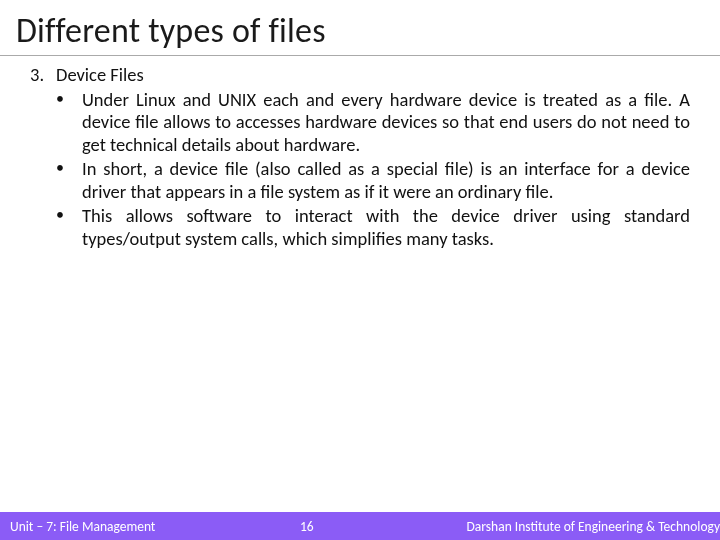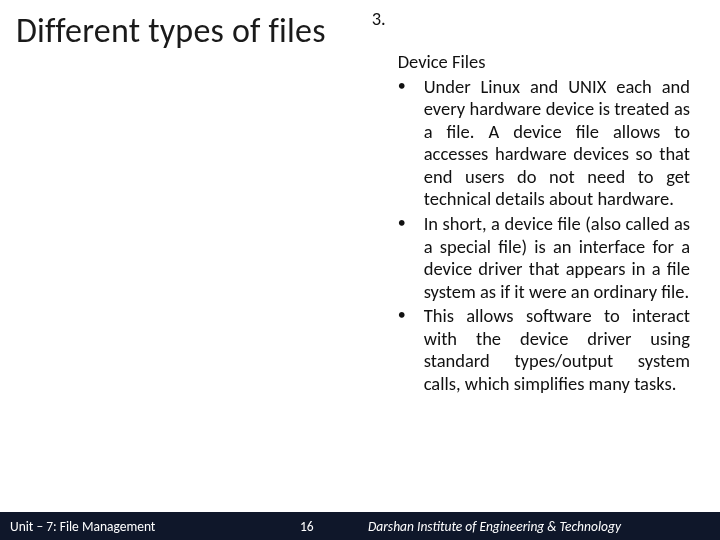--- a/index.html
+++ b/index.html
@@ -1,31 +1,31 @@
 <!DOCTYPE html>
 <html><head>
 <meta charset="utf-8">
 <style>
   * { margin: 0; padding: 0; box-sizing: border-box; }
   html, body { width: 720px; height: 540px; font-family: Calibri, "Segoe UI", Arial, sans-serif; background: #fff; color: #000; }
-  .slide { width: 720px; height: 540px; position: relative; display: flex; }
+  .slide { width: 720px; height: 540px; position: relative; display: flex; flex-direction: column; }
   .title-wrap { padding: 10px 16px 4px 16px; border-bottom: 1px solid #aaa; }
   .title { font-size: 34px; font-weight: 400; color: #1a1a1a; letter-spacing: 0.2px; }
   .body { flex: 1; padding: 8px 30px 0 30px; font-size: 18.5px; line-height: 1.22; color: #111; }
   .ol-item { display: flex; margin-bottom: 2px; }
   .ol-num { width: 26px; flex-shrink: 0; }
-  .ol-text { flex: 1; margin-top: 43px; }
+  .ol-text { flex: 1; }
   .bullets { margin-left: 26px; margin-top: 2px; }
   .bullet { display: flex; margin-bottom: 2px; text-align: justify; text-justify: inter-word; }
   .bullet .dot { width: 26px; flex-shrink: 0; text-align: left; font-size: 16px; line-height: 1.3; }
   .bullet .txt { flex: 1; }
-  .footer { position: absolute; left: 0; right: 0; bottom: 0; height: 28px; background: #0f172a; color: #fff; display: flex; align-items: center; font-size: 13.5px; }
+  .footer { position: absolute; left: 0; right: 0; bottom: 0; height: 28px; background: #8b5cf6; color: #fff; display: flex; align-items: center; font-size: 13.5px; }
   .footer-left { padding-left: 10px; flex: 0 0 auto; width: 300px; }
   .footer-mid { flex: 0 0 auto; width: 60px; text-align: left; }
-  .footer-right { flex: 1; text-align: left; padding-left: 8px; font-style: italic; }
+  .footer-right { flex: 1; text-align: right; padding-left: 8px; }
 </style>
 </head>
 <body>
 
 <div class="slide">
 
   <div class="title-wrap">
     <h1 class="title">Different types of files</h1>
   </div>
 

